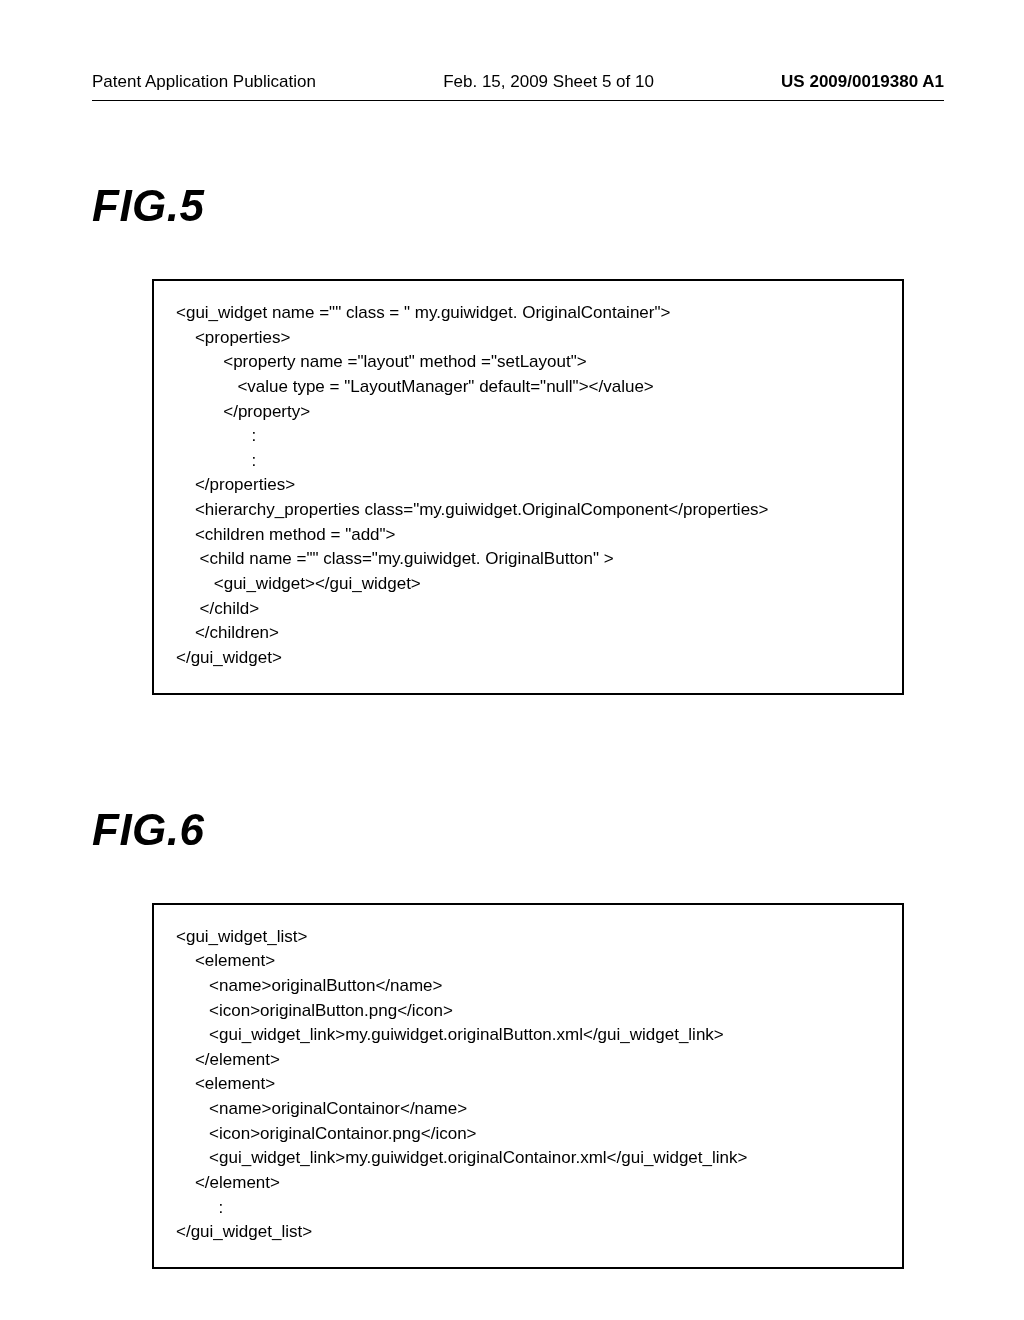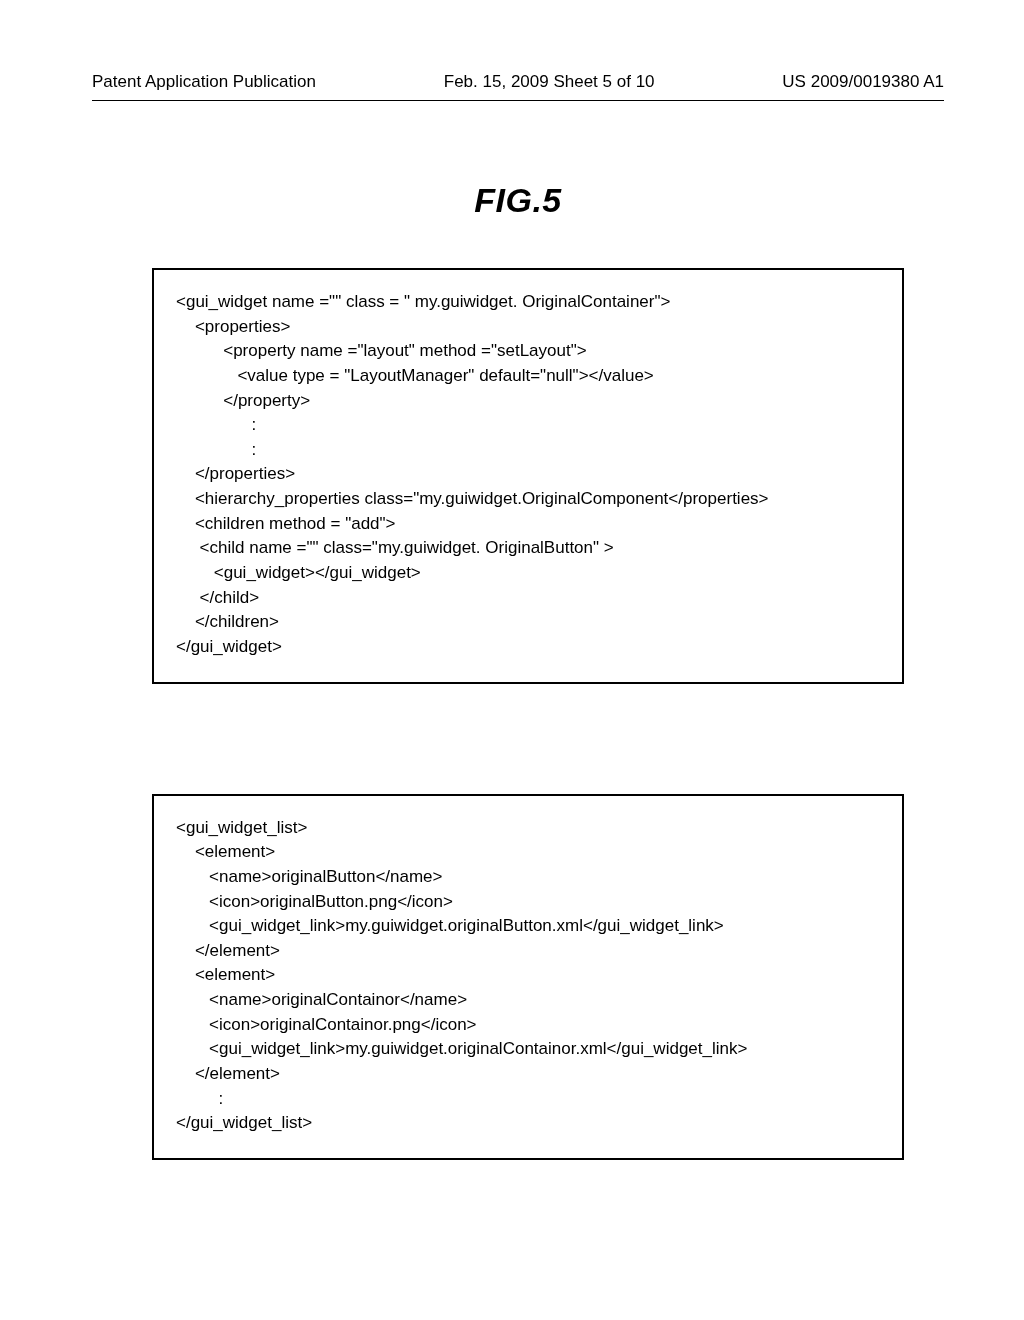--- a/index.html
+++ b/index.html
@@ -22,27 +22,26 @@
     display: flex;
     justify-content: space-between;
     align-items: baseline;
     font-size: 17px;
     border-bottom: 1.5px solid #000;
     padding-bottom: 8px;
     margin-bottom: 80px;
   }
   .header .left { font-weight: normal; }
   .header .mid { font-weight: normal; }
-  .header .right { font-weight: normal; }
+  .header .right { font-weight: bold; }
   .fig-title {
-    text-align: center;
     font-family: Arial, Helvetica, sans-serif;
     font-weight: 700;
     font-style: italic;
-    font-size: 34px;
+    font-size: 44px;
     letter-spacing: 0.5px;
     margin: 0 0 48px 0;
   }
   .codebox {
     border: 2.5px solid #000;
     margin: 0 40px 80px 60px;
     padding: 20px 22px 22px 22px;
     font-family: Arial, Helvetica, sans-serif;
     font-size: 17px;
     line-height: 1.45;
@@ -80,20 +79,21 @@
     &lt;children method = "add"&gt;
      &lt;child name ="" class="my.guiwidget. OriginalButton" &gt;
         &lt;gui_widget&gt;&lt;/gui_widget&gt;
      &lt;/child&gt;
     &lt;/children&gt;
 &lt;/gui_widget&gt;</pre>
   </div>
 
   <div class="spacer"></div>
 
+  <div class="fig-title">FIG.6</div>
 
   <div class="codebox">
     <pre>&lt;gui_widget_list&gt;
     &lt;element&gt;
        &lt;name&gt;originalButton&lt;/name&gt;
        &lt;icon&gt;originalButton.png&lt;/icon&gt;
        &lt;gui_widget_link&gt;my.guiwidget.originalButton.xml&lt;/gui_widget_link&gt;
     &lt;/element&gt;
     &lt;element&gt;
        &lt;name&gt;originalContainor&lt;/name&gt;

